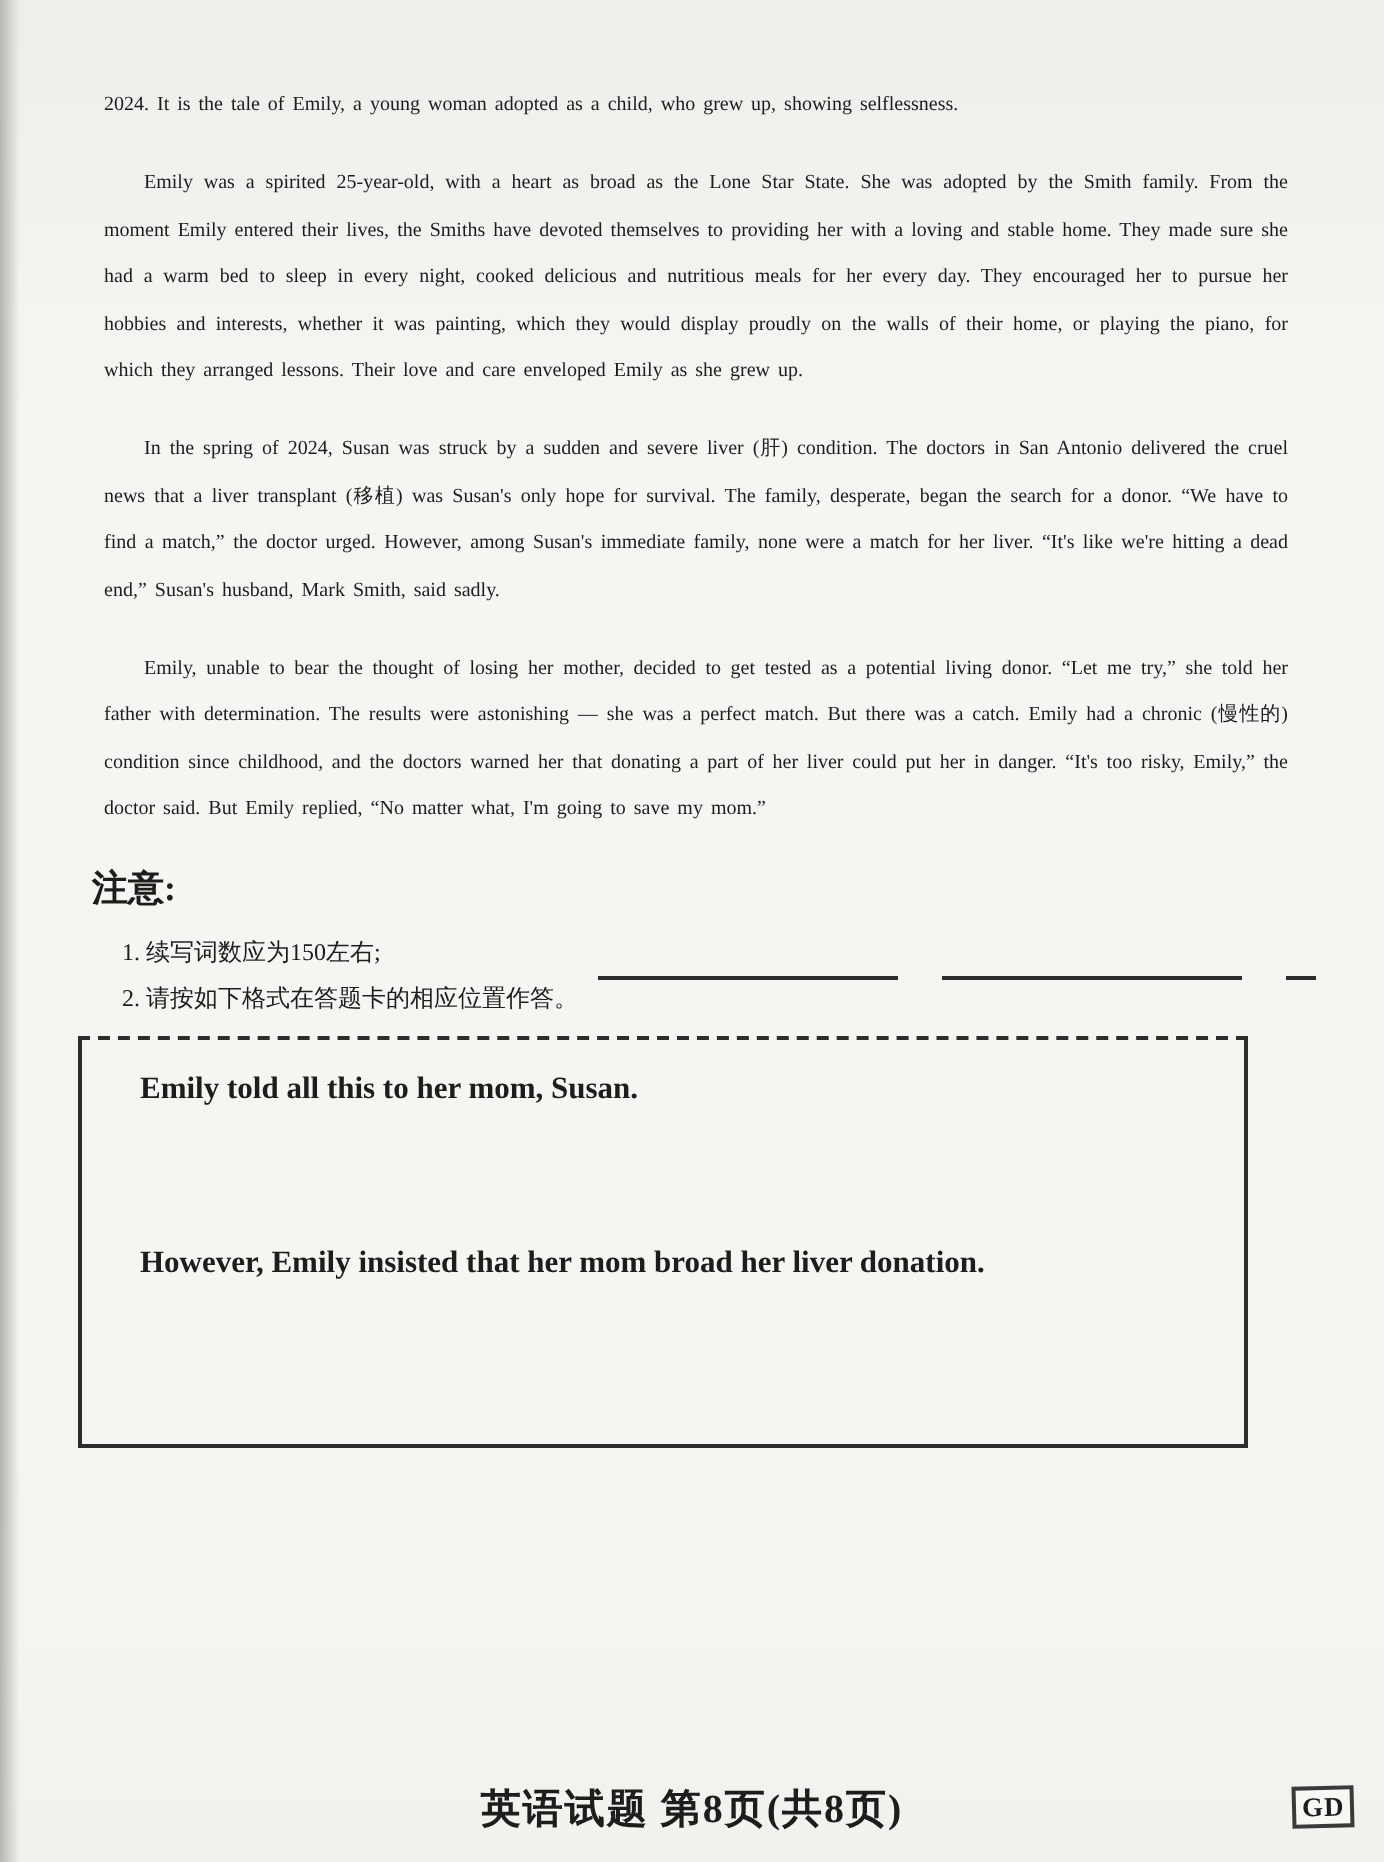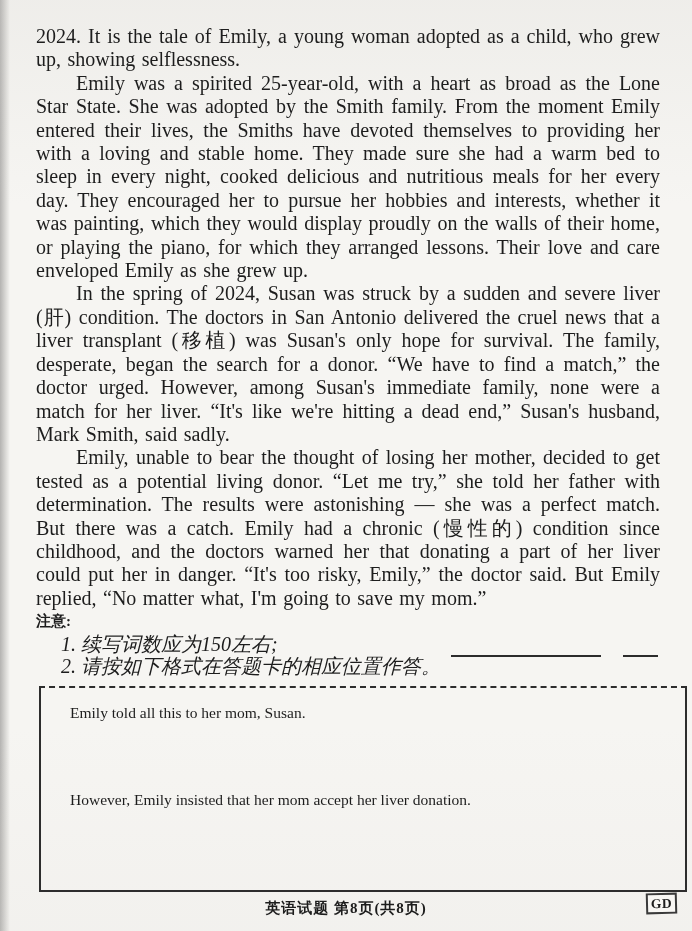--- a/index.html
+++ b/index.html
@@ -24,75 +24,75 @@
     background: linear-gradient(180deg, rgba(205,203,198,0.18) 0%, rgba(255,255,255,0) 22%, rgba(255,255,255,0) 78%, rgba(214,212,207,0.12) 100%);
     pointer-events: none;
   }
   .content {
     position: absolute;
     left: 36px;
     right: 32px;
     top: 25px;
   }
   .para {
-    margin: 0;
-    font-size: 20px;
+    margin: 16px;
+    font-size: 10px;
     line-height: 23.4px;
     text-align: justify;
     text-indent: 2em;
     word-spacing: 1.5px;
   }
   .para.noindent { text-indent: 0; }
   .notes-label {
-    margin: 0;
-    font-size: 15px;
+    margin: 10px;
+    font-size: 18px;
     line-height: 22.5px;
     font-weight: bold;
   }
   .note-item {
     margin: 0 0 0 25px;
-    font-size: 20px;
+    font-size: 12px;
     line-height: 22.5px;
-    font-style: italic;
   }
   .note-row { display: flex; }
   .scan-line {
     flex: 1;
     height: 2px;
     margin: 0 2px 5px 10px;
     background: repeating-linear-gradient(90deg, #2c2c2c 0px, #2c2c2c 150px, transparent 150px, transparent 172px);
   }
   .answer-box {
     box-sizing: border-box;
     margin-top: 8px;
     margin-left: 3px;
-    width: 648px;
+    width: 585px;
     height: 206px;
     border: 2px solid #2d2d2d;
     border-top: 2px dashed #2d2d2d;
     position: relative;
     background: transparent;
+    font-weight: bold;
   }
   .prompt {
     position: absolute;
     left: 29px;
     right: 20px;
     margin: 0;
     font-size: 15.5px;
     line-height: 22px;
   }
   .prompt.first { top: 14px; }
   .prompt.second { top: 101px; }
   .footer-label {
     position: absolute;
     bottom: 13px;
     left: 0;
     width: 100%;
     text-align: center;
-    font-size: 15px;
+    font-size: 20px;
     font-weight: bold;
     letter-spacing: 1px;
   }
   .corner-mark {
     position: absolute;
     right: 15px;
     bottom: 17px;
     border: 2px solid #3a3a3a;
     padding: 0 3px;
     font-size: 13.5px;
@@ -119,18 +119,18 @@
     <p class="notes-label">注意:</p>
     <p class="note-item">1. 续写词数应为150左右;</p>
     <div class="note-row">
       <p class="note-item">2. 请按如下格式在答题卡的相应位置作答。</p>
       <span class="scan-line"></span>
     </div>
   </section>
 
   <section class="answer-box">
     <p class="prompt first">Emily told all this to her mom, Susan.</p>
-    <p class="prompt second">However, Emily insisted that her mom accept her liver donation.</p>
+    <p class="prompt second">However, Emily insisted that her mom broad her liver donation.</p>
   </section>
 </main>
 
 <div class="footer-label">英语试题 第8页(共8页)</div>
 <div class="corner-mark">GD</div>
 
 </body></html>

